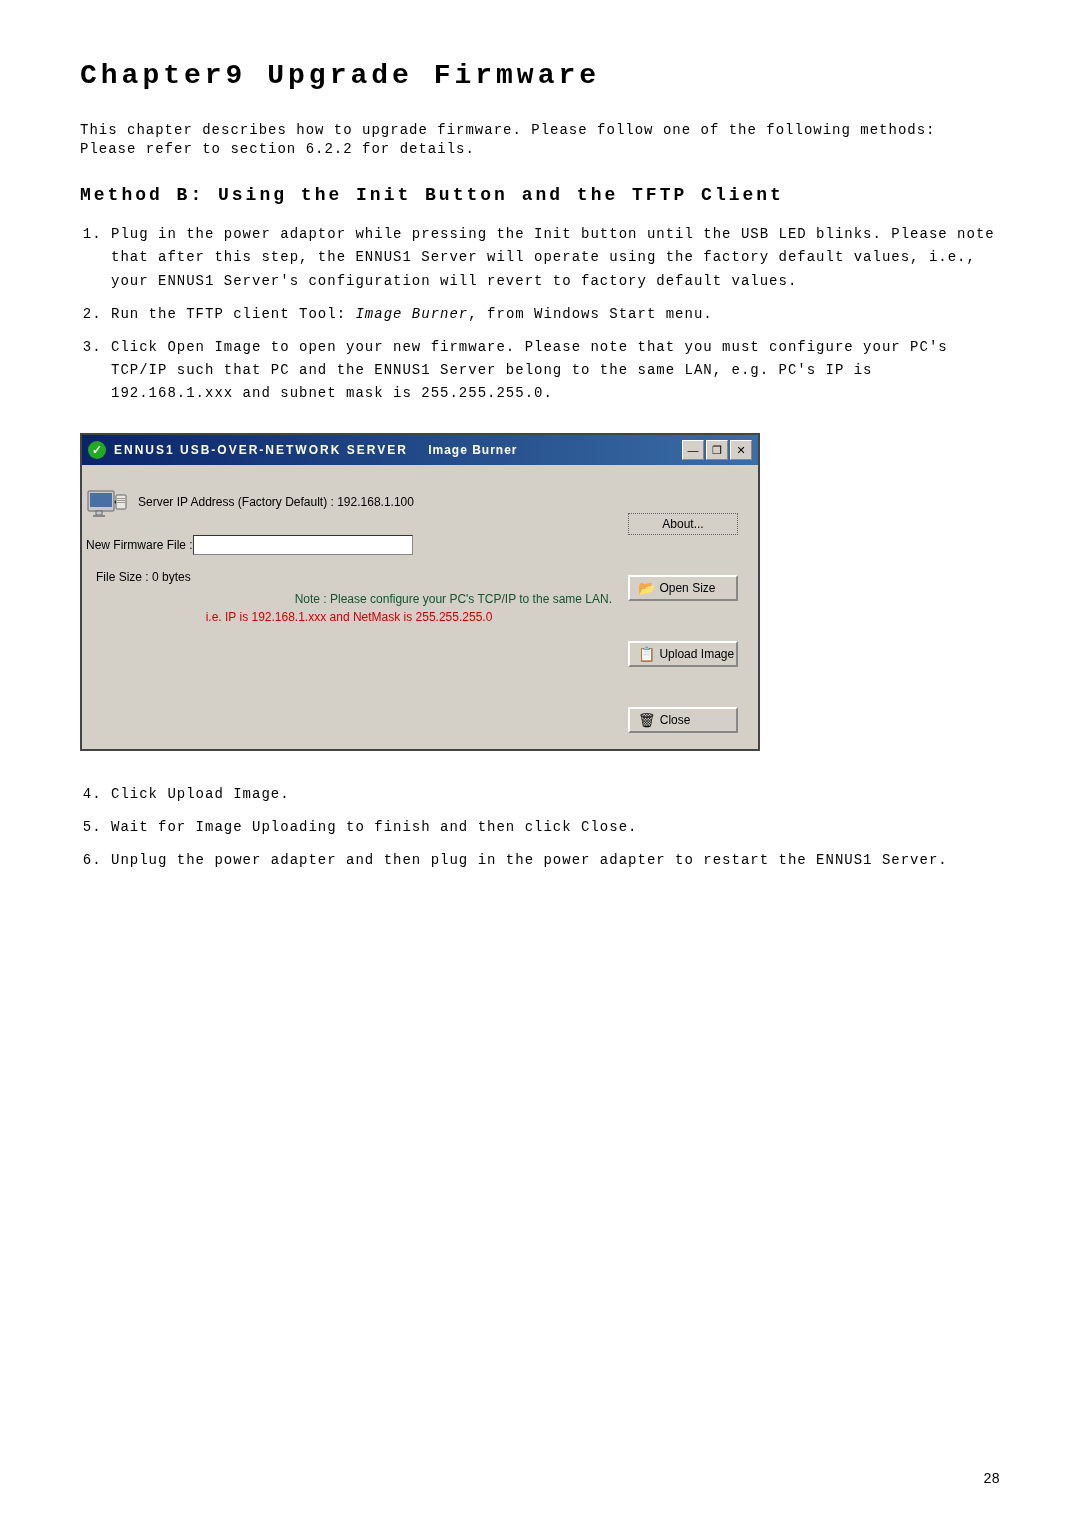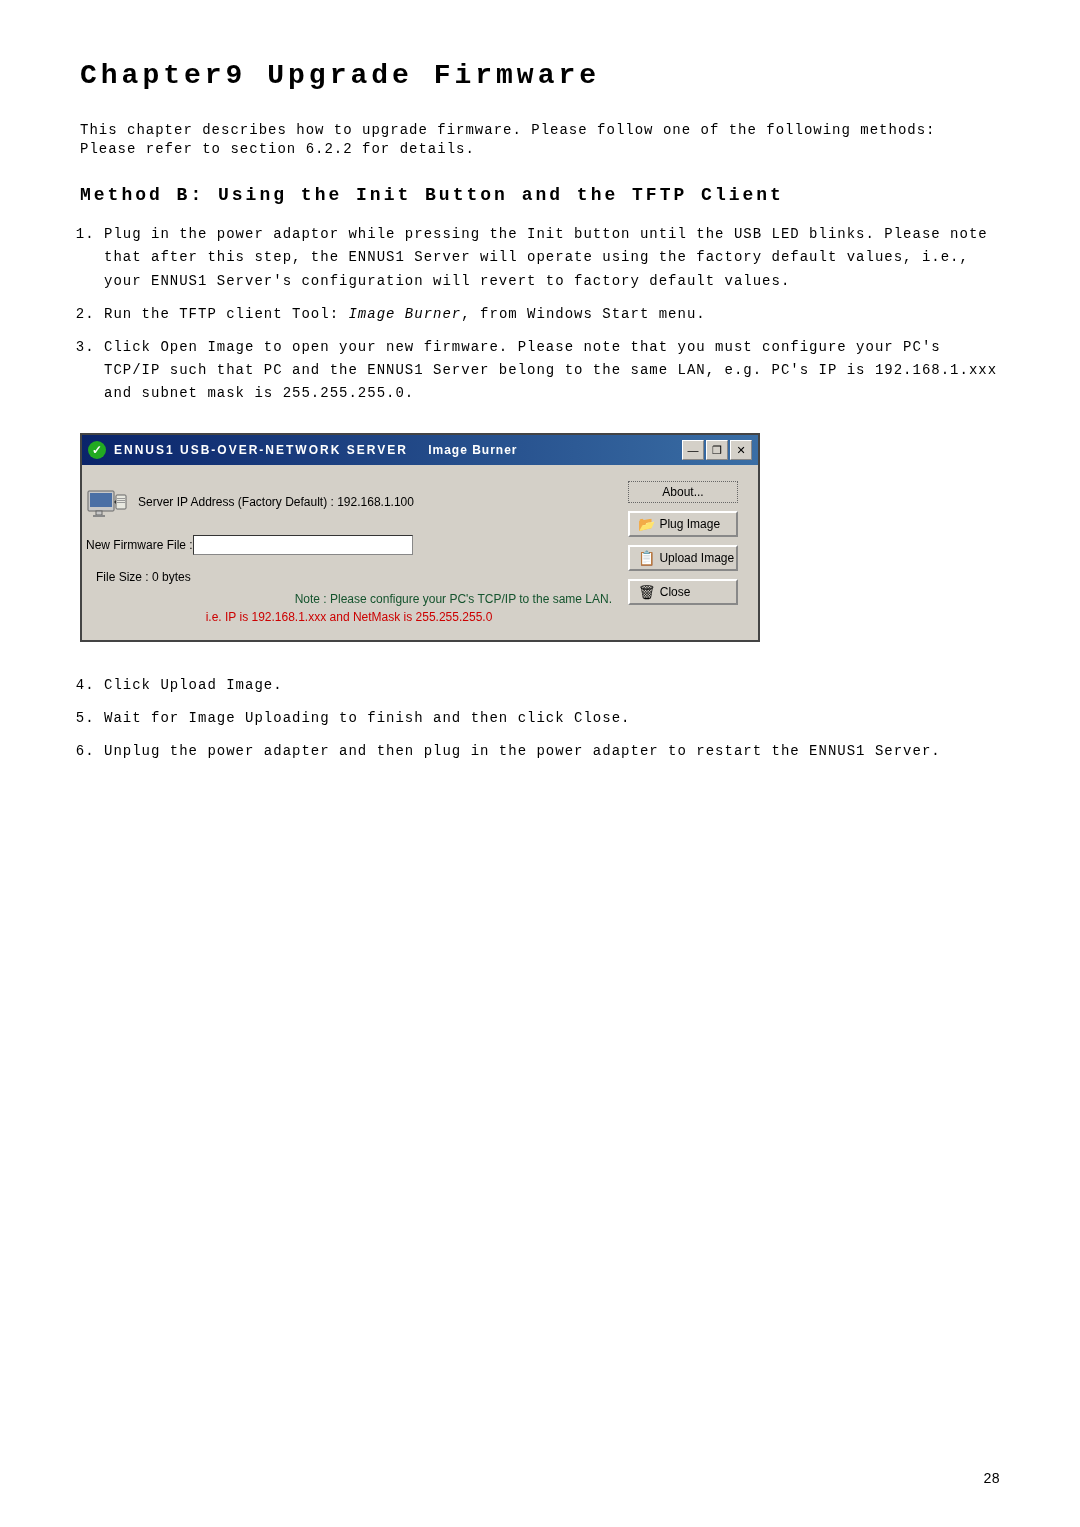--- a/index.html
+++ b/index.html
@@ -39,21 +39,21 @@
       margin-bottom: 24px;
     }
 
     .refer-text {
       font-size: 14px;
       letter-spacing: 1px;
       margin-bottom: 28px;
     }
 
     .numbered-list {
-      margin-left: 24px;
+      margin-left: 31px;
       margin-bottom: 24px;
     }
 
     .numbered-list li {
       font-size: 14px;
       letter-spacing: 1px;
       line-height: 1.65;
       margin-bottom: 10px;
     }
 
@@ -219,20 +219,21 @@
       border-left-color: #fff;
       padding: 3px 8px;
       font-size: 12px;
       font-family: 'Tahoma', Arial, sans-serif;
       cursor: pointer;
       display: flex;
       align-items: center;
       gap: 4px;
       white-space: nowrap;
       min-width: 95px;
+      margin-top: 32px;
     }
 
     .win-action-btn.about-btn {
       border: 1px dotted #666;
       background: #d4d0c8;
       min-width: 95px;
       justify-content: center;
     }
 
     .win-action-btn .btn-icon {
@@ -332,21 +333,21 @@
         <div class="note-text">Note : Please configure your PC's TCP/IP to the same LAN.</div>
         <div class="note-ip-text">i.e. IP is 192.168.1.xxx and NetMask is 255.255.255.0</div>
       </div>
 
       <div class="window-sidebar">
         <button class="win-action-btn about-btn">
           <span>About...</span>
         </button>
         <button class="win-action-btn">
           <span class="btn-icon">📂</span>
-          <span>Plug Image</span>
+          <span>Open Size</span>
         </button>
         <button class="win-action-btn">
           <span class="btn-icon">📋</span>
           <span>Upload Image</span>
         </button>
         <button class="win-action-btn">
           <span class="btn-icon">🗑</span>
           <span>Close</span>
         </button>
       </div>

